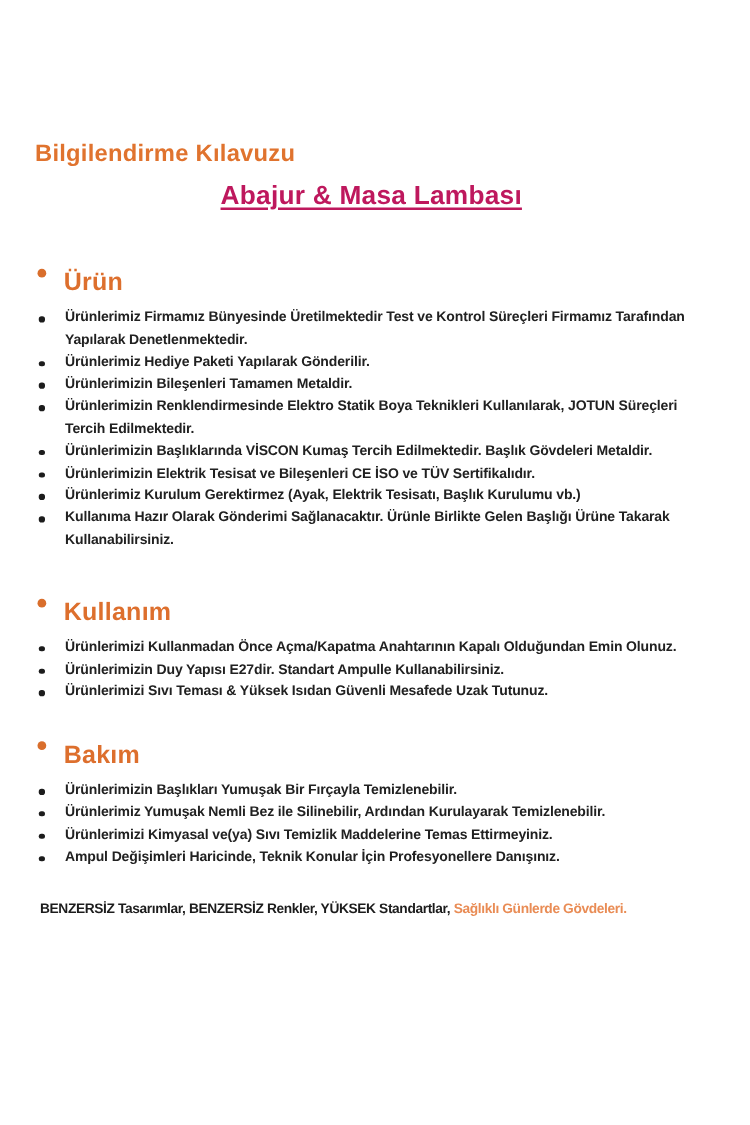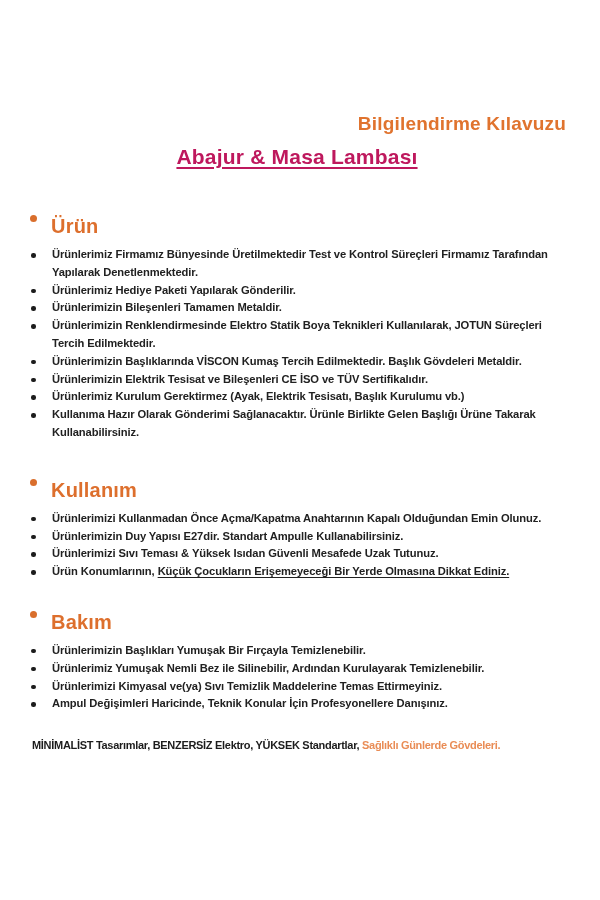--- a/index.html
+++ b/index.html
@@ -10,21 +10,21 @@
     overflow: hidden;
   }
   .doc {
     width: 600px; height: 900px;
     padding: 0 34px 0 28px;
     color: #212121;
   }
   
   .title {
     margin-top: 112px;
-    text-align: right;
+    text-align: left;
     font-size: 19px;
     line-height: 24px;
     font-weight: bold;
     color: #e0732e;
     letter-spacing: 0.2px;
   }
   .subtitle {
     margin-top: 8px;
     text-align: center;
     font-size: 21px;
@@ -180,26 +180,20 @@
             <span class="bdot"></span>
           </span>
           <span class="btxt">Ürünlerimizin Duy Yapısı E27dir. Standart Ampulle Kullanabilirsiniz.</span>
         </li>
       <li>
           <span class="bdot-col">
             <span class="bdot"></span>
           </span>
           <span class="btxt">Ürünlerimizi Sıvı Teması &amp; Yüksek Isıdan Güvenli Mesafede Uzak Tutunuz.</span>
         </li>
-      <li>
-          <span class="bdot-col">
-            <span class="bdot"></span>
-          </span>
-          <span class="btxt"><span>Ürün Konumlarının, </span><span class="u-seg">Küçük Çocukların Erişemeyeceği Bir Yerde Olmasına Dikkat Ediniz.</span></span>
-        </li>
     </ul>
   </div>
 
   <div class="sec third">
     <div class="sec-head">
       <span class="sec-dot"></span>
       <span class="sec-title">Bakım</span>
     </div>
     <ul class="blist">
       <li>
@@ -223,16 +217,16 @@
       <li>
           <span class="bdot-col">
             <span class="bdot"></span>
           </span>
           <span class="btxt">Ampul Değişimleri Haricinde, Teknik Konular İçin Profesyonellere Danışınız.</span>
         </li>
     </ul>
   </div>
 
   <div class="footer">
-    <span>MİNİMALİST Tasarımlar, BENZERSİZ Elektro, YÜKSEK Standartlar, </span><span class="accent">Sağlıklı Günlerde Gövdeleri.</span>
+    <span>BENZERSİZ Tasarımlar, BENZERSİZ Renkler, YÜKSEK Standartlar, </span><span class="accent">Sağlıklı Günlerde Gövdeleri.</span>
   </div>
 
 </div>
 
 </body></html>

